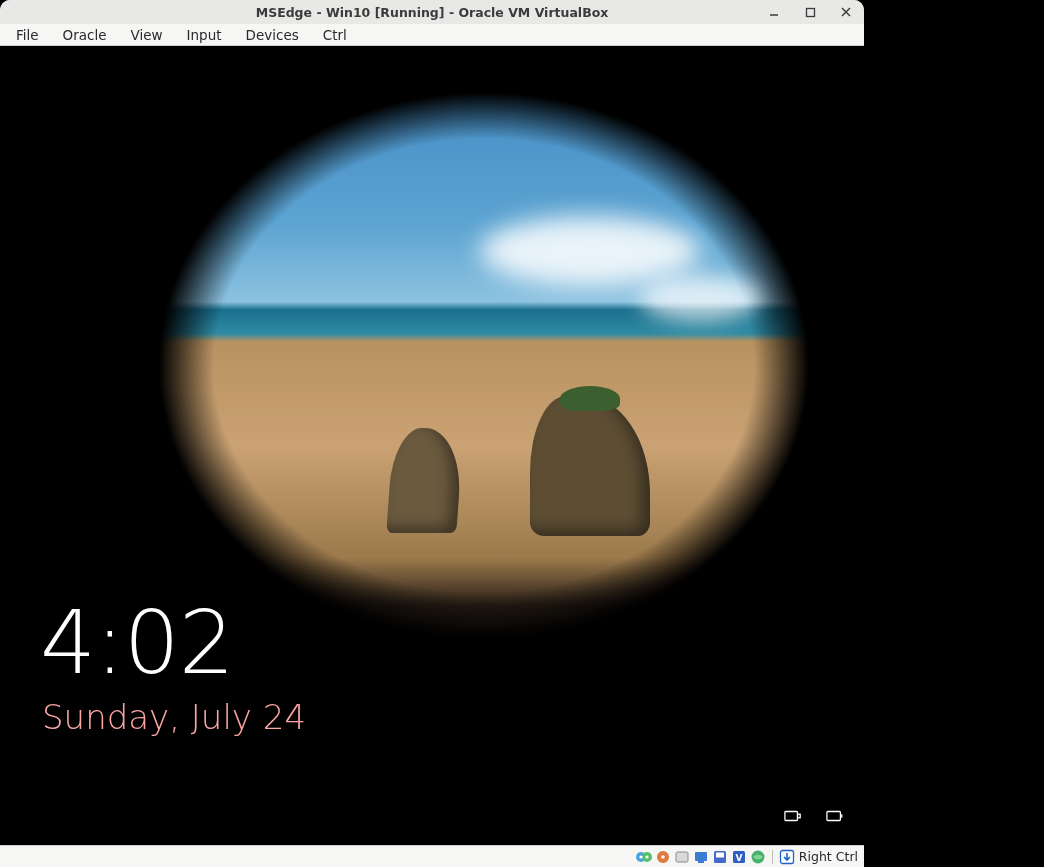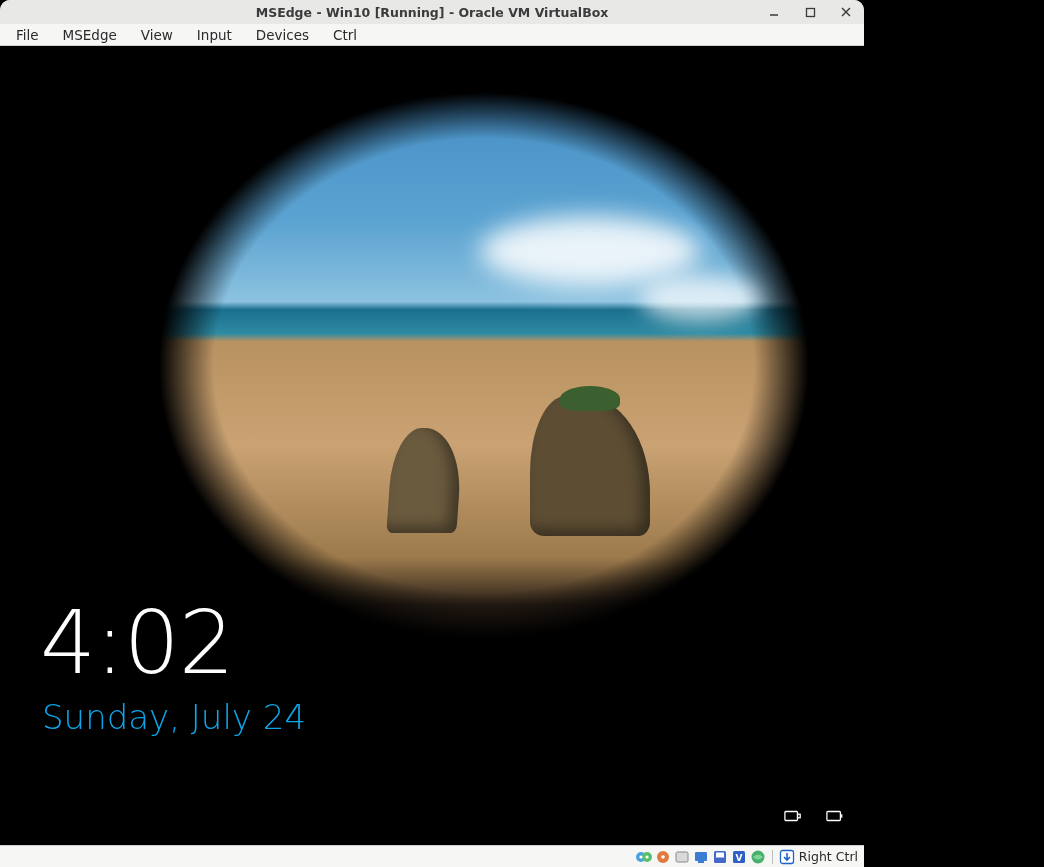--- a/index.html
+++ b/index.html
@@ -49,21 +49,21 @@
   
   .cloud { position:absolute; left:480px; top:170px; width:220px; height:70px; background:rgba(255,255,255,.85); border-radius:50%; filter:blur(12px);}
   .cloud2{ position:absolute; left:640px; top:230px; width:120px; height:45px; background:rgba(255,255,255,.7); border-radius:50%; filter:blur(10px);}
   
   .lock-time {
     position:absolute; left:40px; bottom:158px; color:#fff; font-weight:300;
     font-size:88px; letter-spacing:-1px; line-height:1;
     text-shadow:0 1px 6px rgba(0,0,0,.5);
   }
   .lock-date {
-    position:absolute; left:42px; bottom:108px; color:#0ea5e9; font-weight:300;
+    position:absolute; left:42px; bottom:108px; color:#fca5a5; font-weight:300;
     font-size:34px; letter-spacing:0px;
     text-shadow:0 1px 6px rgba(0,0,0,.5);
   }
   
   .vm-corner { position:absolute; right:20px; bottom:18px; display:flex; gap:24px; }
   .vm-corner svg { width:18px; height:14px; stroke:#fff; fill:none; stroke-width:1.4;}
   
   .statusbar {
     height:22px; background:#f6f6f5; border-top:1px solid #cfcfcd;
     display:flex; align-items:center; justify-content:flex-end;
@@ -97,21 +97,21 @@
         <svg width="12" height="12" viewBox="0 0 12 12">
             <line x1="2" y1="2" x2="10" y2="10" stroke="#3b3b3b" stroke-width="1.5"></line>
             <line x1="10" y1="2" x2="2" y2="10" stroke="#3b3b3b" stroke-width="1.5"></line>
           </svg>
       </div>
     </div>
   </div>
 
   <div class="menubar">
     <div class="menu-item">File</div>
-    <div class="menu-item">MSEdge</div>
+    <div class="menu-item">Oracle</div>
     <div class="menu-item">View</div>
     <div class="menu-item">Input</div>
     <div class="menu-item">Devices</div>
     <div class="menu-item">Ctrl</div>
   </div>
 
   <div class="vm-display">
     <div class="wallpaper"></div>
     <div class="cloud"></div>
     <div class="cloud2"></div>

